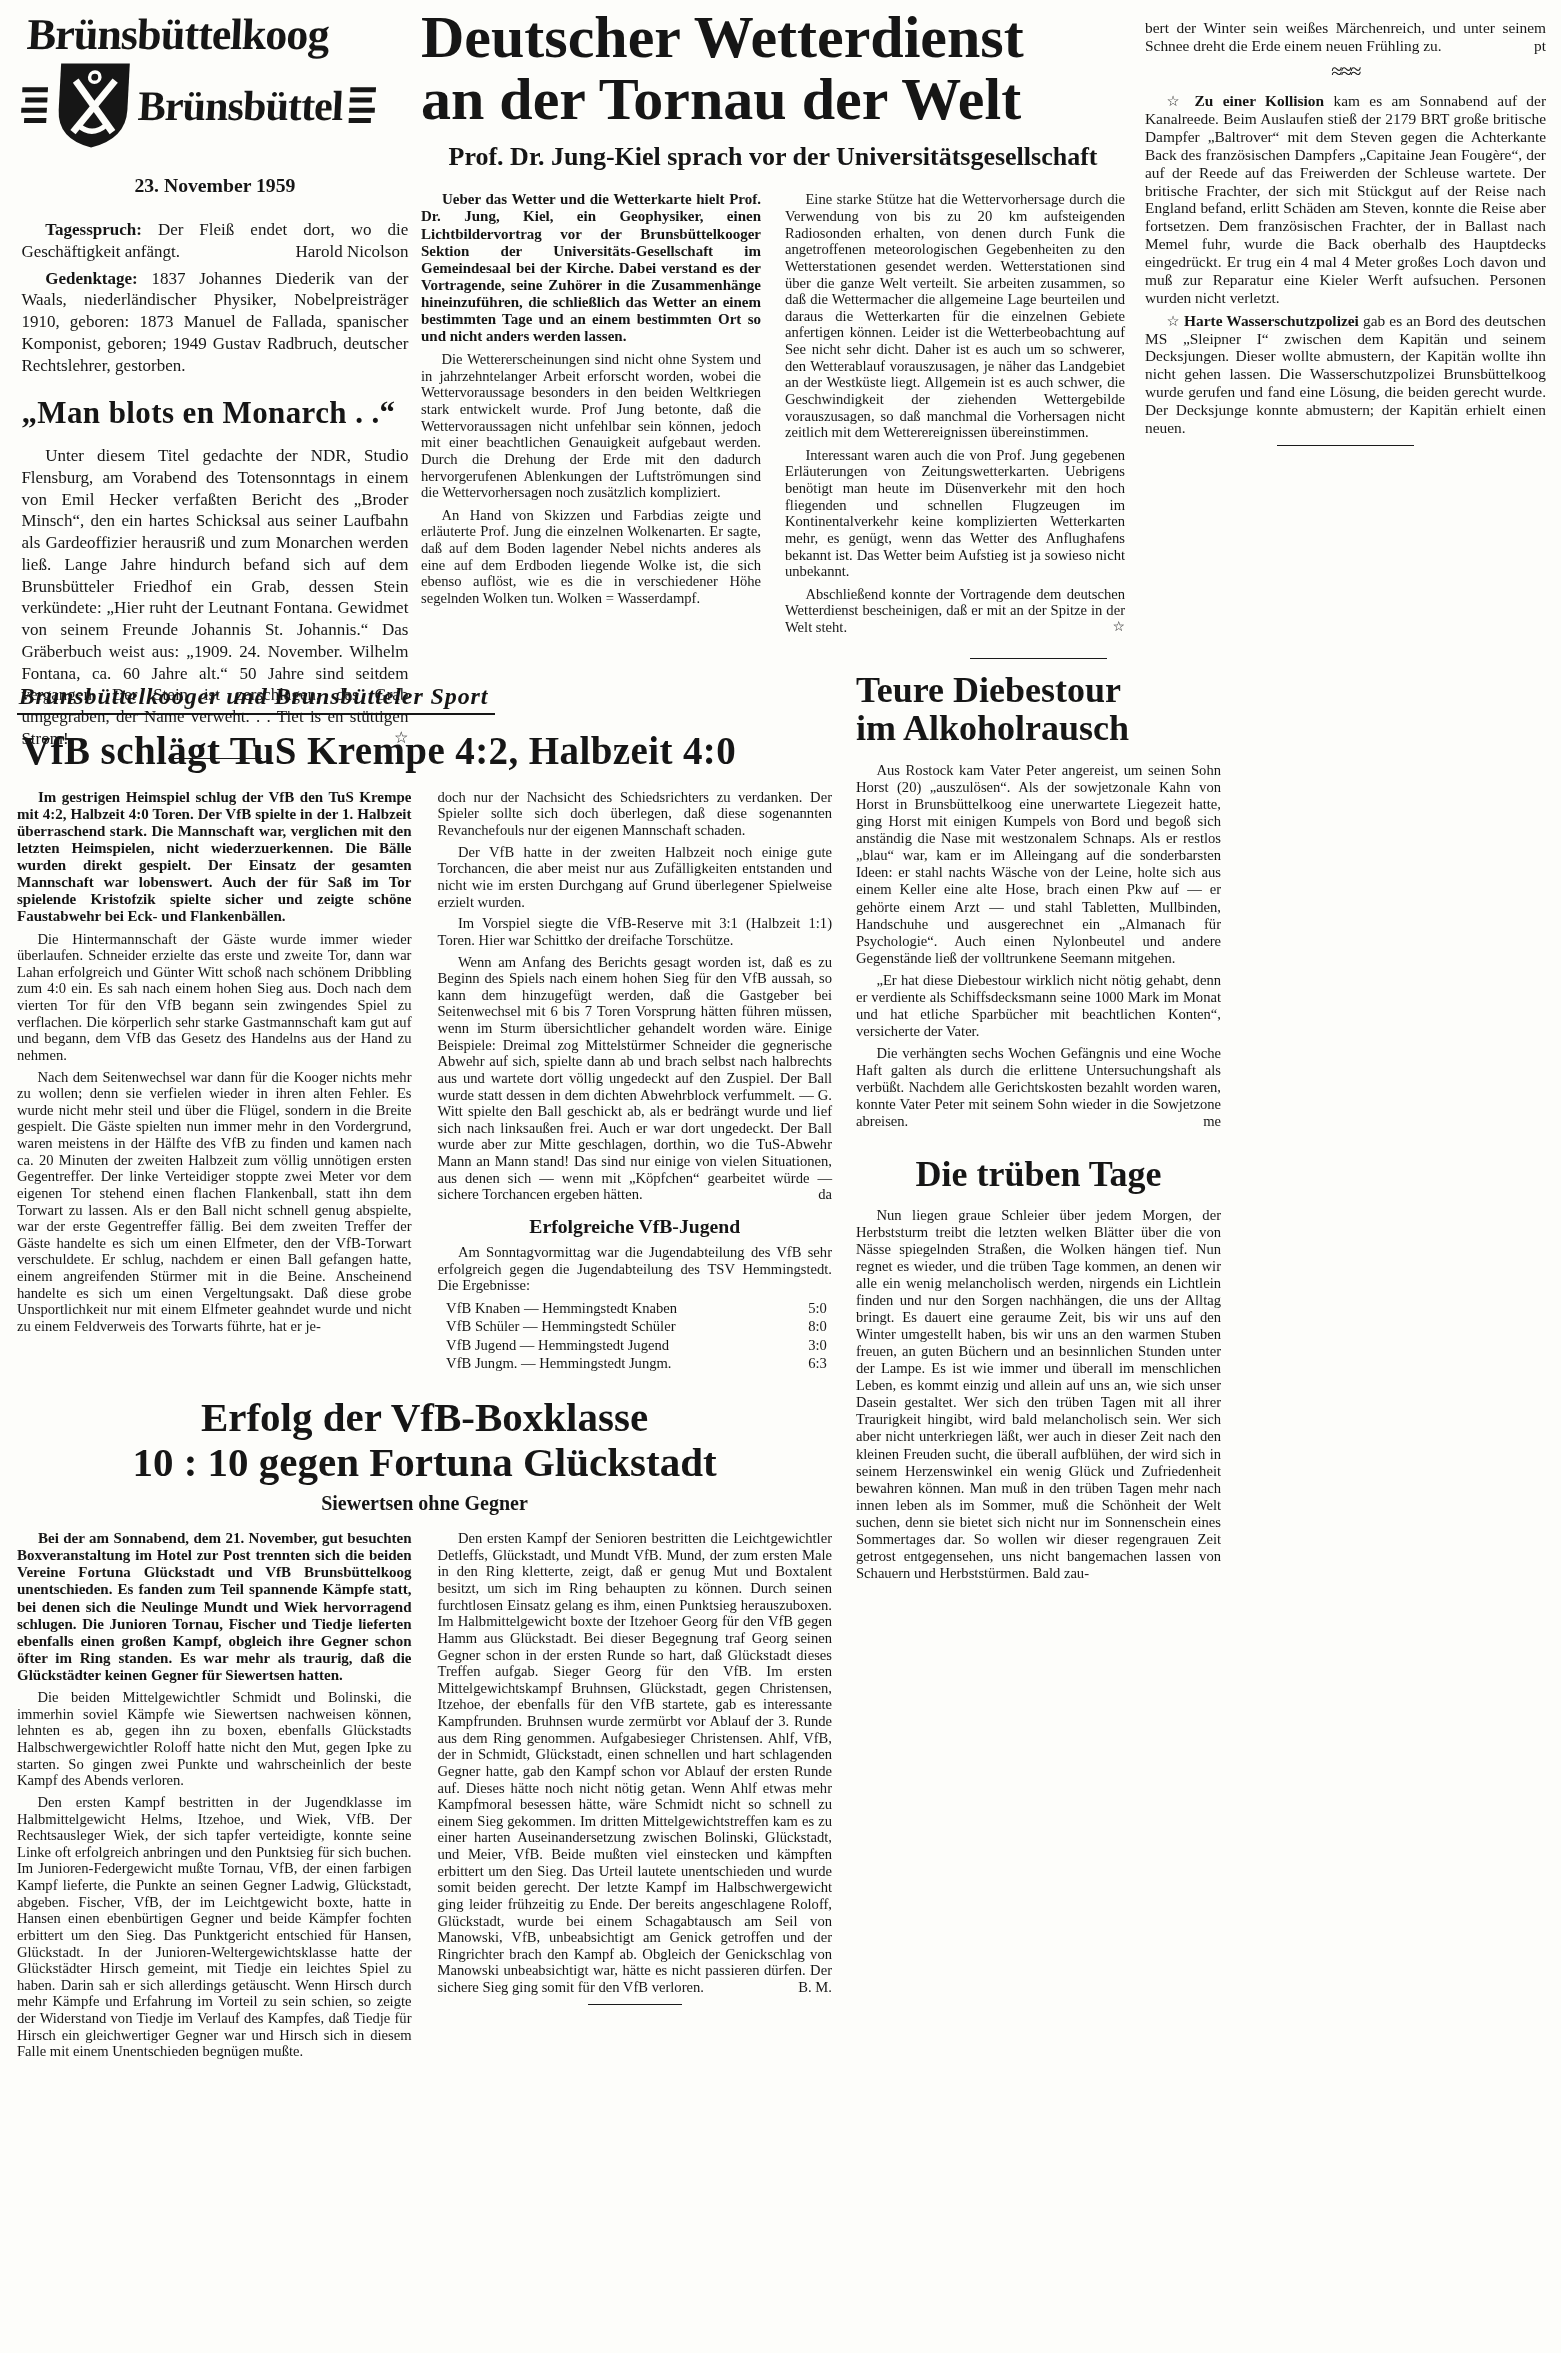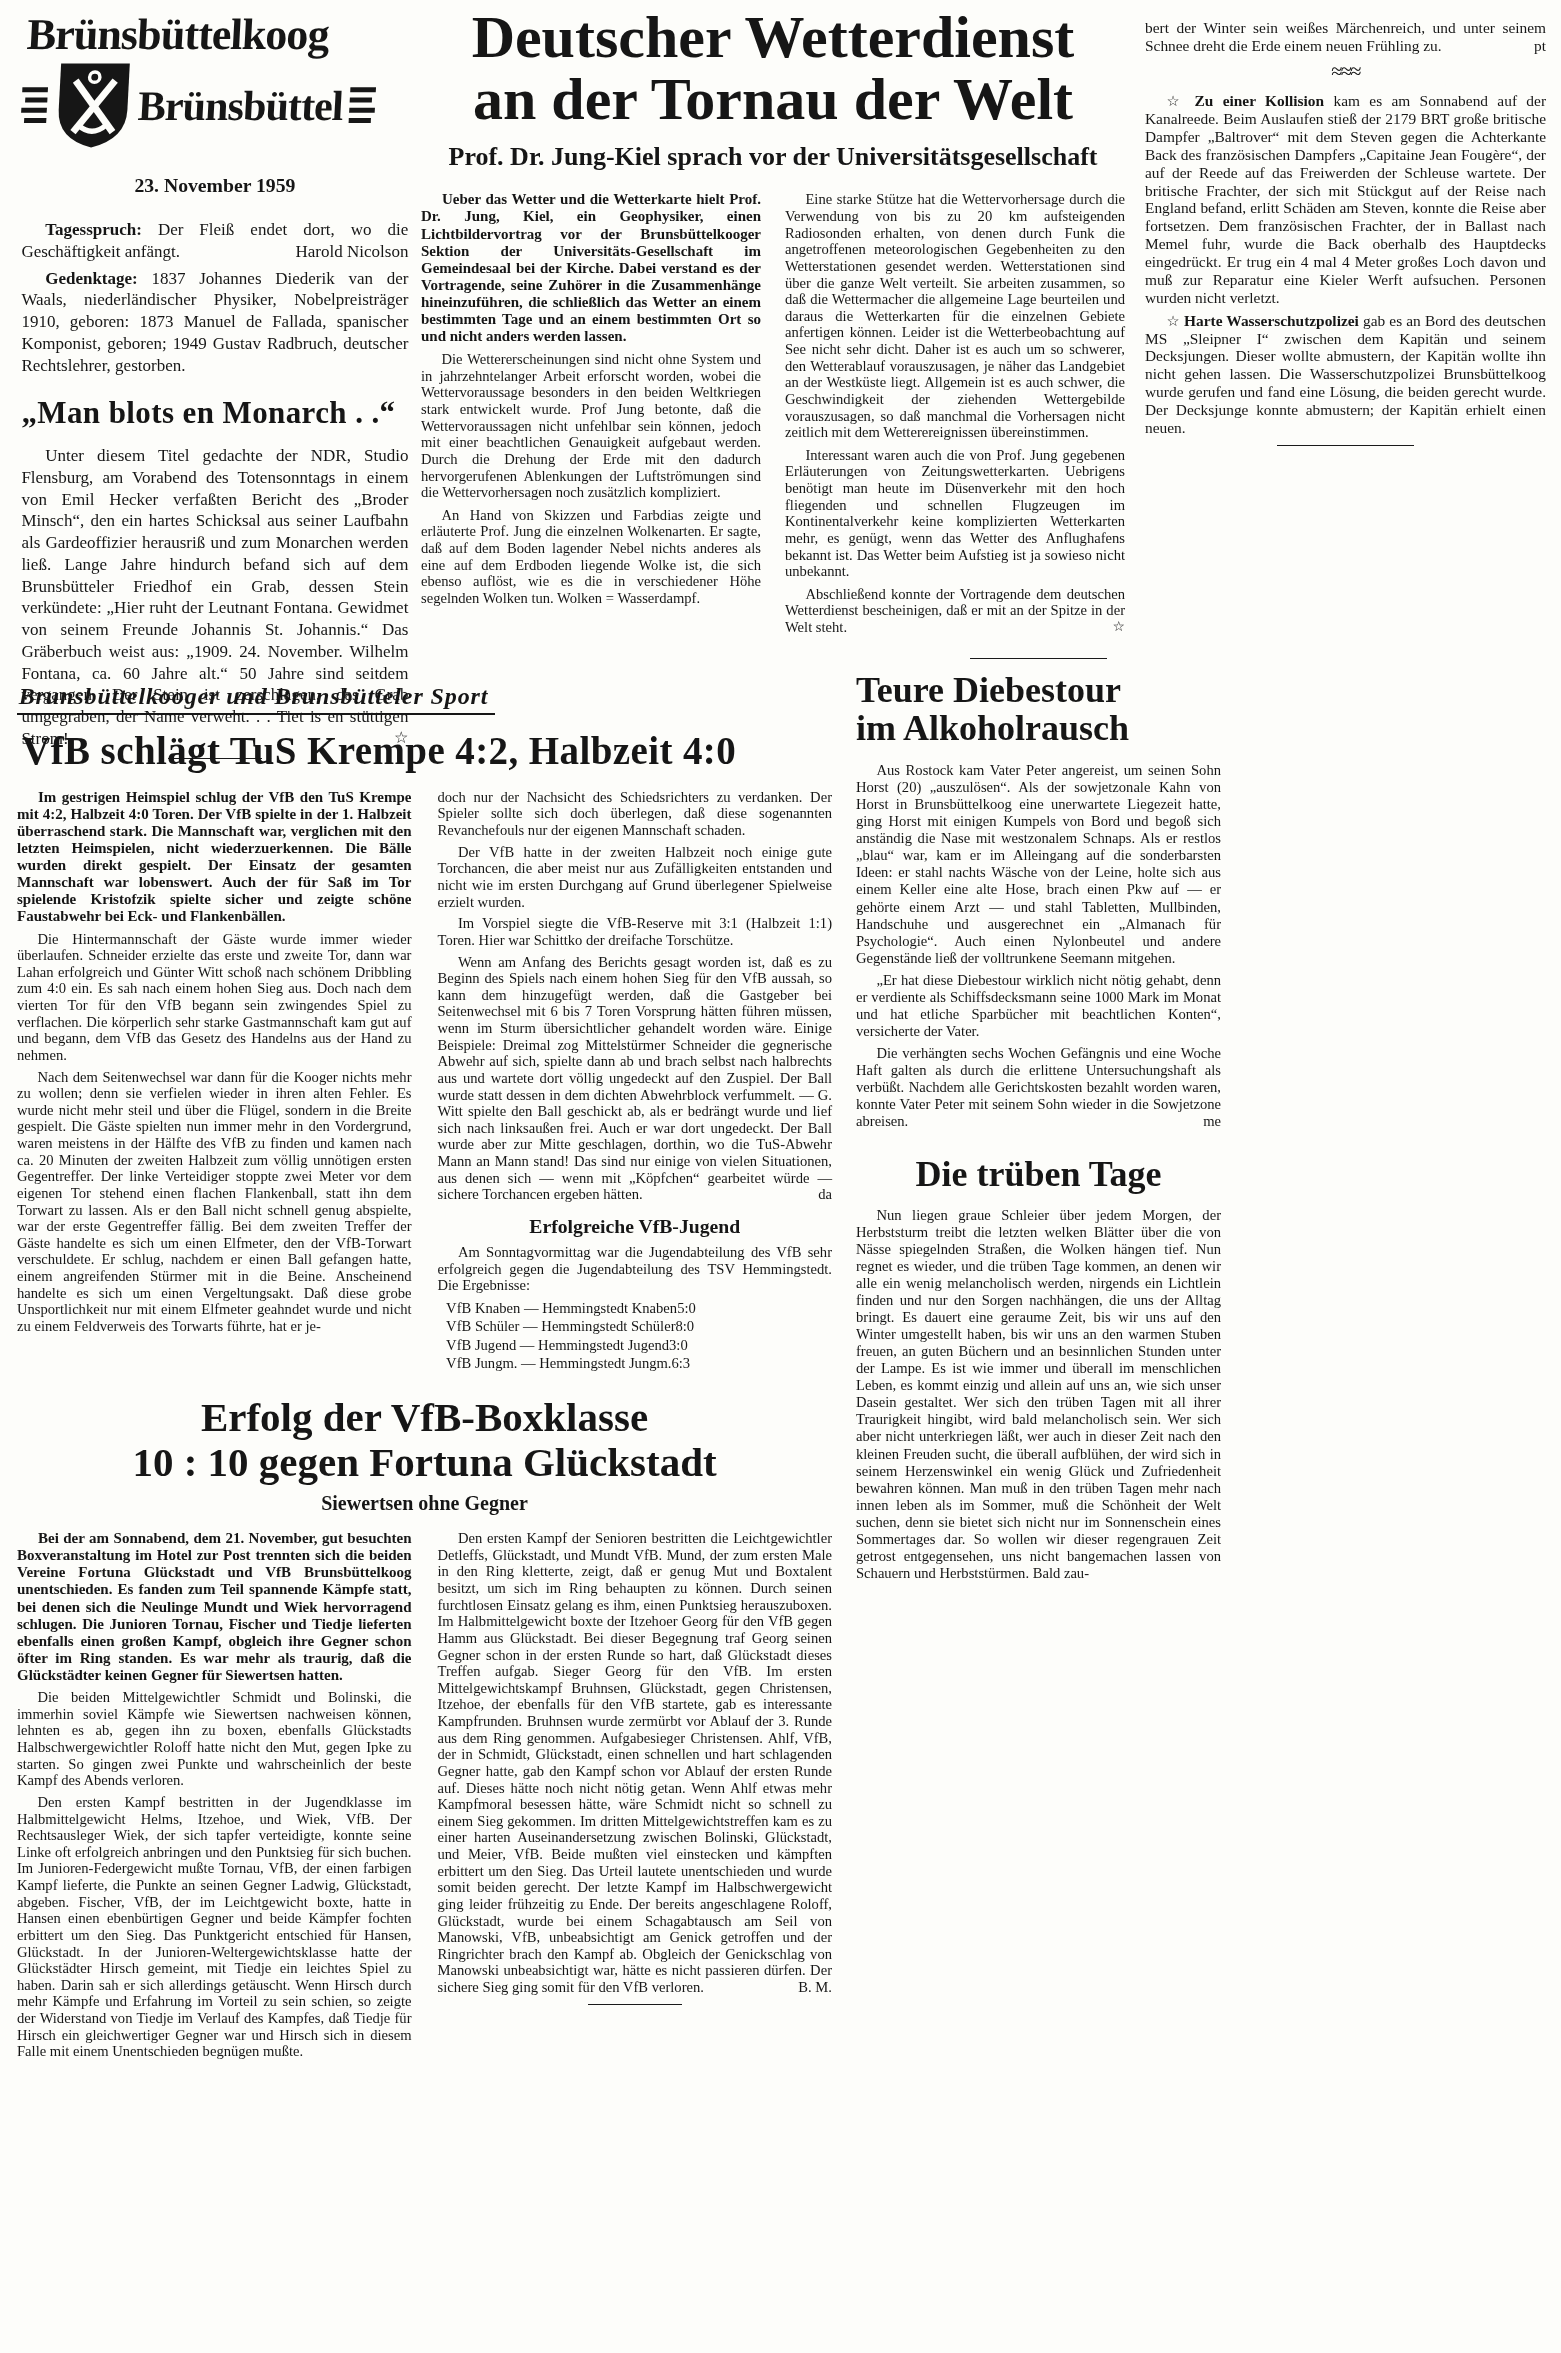--- a/index.html
+++ b/index.html
@@ -19,21 +19,21 @@
   .masthead{transform:skewX(-3deg);}
   .mast-line1{font-size:44px;font-weight:bold;letter-spacing:-0.9px;line-height:1;margin-left:3.4px;}
   .mast-row{display:flex;align-items:center;gap:5.1px;margin-top:3.4px;}
   .mast-line2{font-size:42px;font-weight:bold;letter-spacing:-0.9px;line-height:1;}
   .date{text-align:center;font-weight:bold;font-size:19.7px;margin:22px 0 20.5px 0;}
   .colA .author{float:right;}
   .monarch-title{font-size:31px;font-weight:bold;margin:17px 0 12px 0;letter-spacing:0.4px;}
 
   
   .weather{position:absolute;left:421px;top:6.8px;width:704px;}
-  .weather h1{font-size:60px;line-height:1.03;text-align:center;margin:0 0 12px 0;font-weight:bold;}
+  .weather h1{font-size:60px;line-height:1.03;margin:0 0 12px 0;font-weight:bold;}
   .weather .sub{font-size:26px;font-weight:bold;text-align:center;margin:0 0 19px 0;}
   .weather-body{column-count:2;column-gap:24px;font-size:14.6px;line-height:1.14;}
   .weather-body p{margin-bottom:6px;}
   .weather-body .lead{font-weight:bold;font-size:15px;}
 
   
   .farright{position:absolute;left:1145px;top:19px;width:401px;font-size:15.4px;line-height:1.16;}
   .wavy{text-align:center;font-size:20.5px;letter-spacing:-1.7px;margin:3.4px 0 8.6px 0;}
 
   
@@ -44,21 +44,21 @@
   
   .sport{position:absolute;left:17px;top:683px;width:815px;}
   .sport-script{font-style:italic;font-weight:bold;font-size:24px;letter-spacing:0.9px;
                 display:inline-block;border-bottom:2.6px solid #161616;padding:0 6.8px 2.6px 1.7px;}
   .vfb-title{font-size:39px;font-weight:bold;margin:13.7px 0 15.4px 5.1px;letter-spacing:0.4px;}
   .cols{display:flex;gap:26px;font-size:14.6px;line-height:1.14;}
   .col{width:395px;}
   .lead{font-weight:bold;font-size:15px;}
   .jugend-title{text-align:center;font-weight:bold;font-size:19.7px;margin:12px 0 6.8px 0;}
   .results{margin:1.7px 0 0 8.6px;}
-  .result-row{display:flex;padding:0.9px 5.1px 0.9px 0;}
+  .result-row{display:flex;justify-content:space-between;padding:0.9px 5.1px 0.9px 0;}
   .box-title{font-size:41px;font-weight:bold;text-align:center;line-height:1.1;margin:22px 0 6.8px 0;}
   .box-sub{font-size:20px;font-weight:bold;text-align:center;margin:0 0 15.4px 0;}
 
   .fringe{flex:0 0 auto;}
 </style>
 </head>
 <body>
 
 <div class="page">
 

